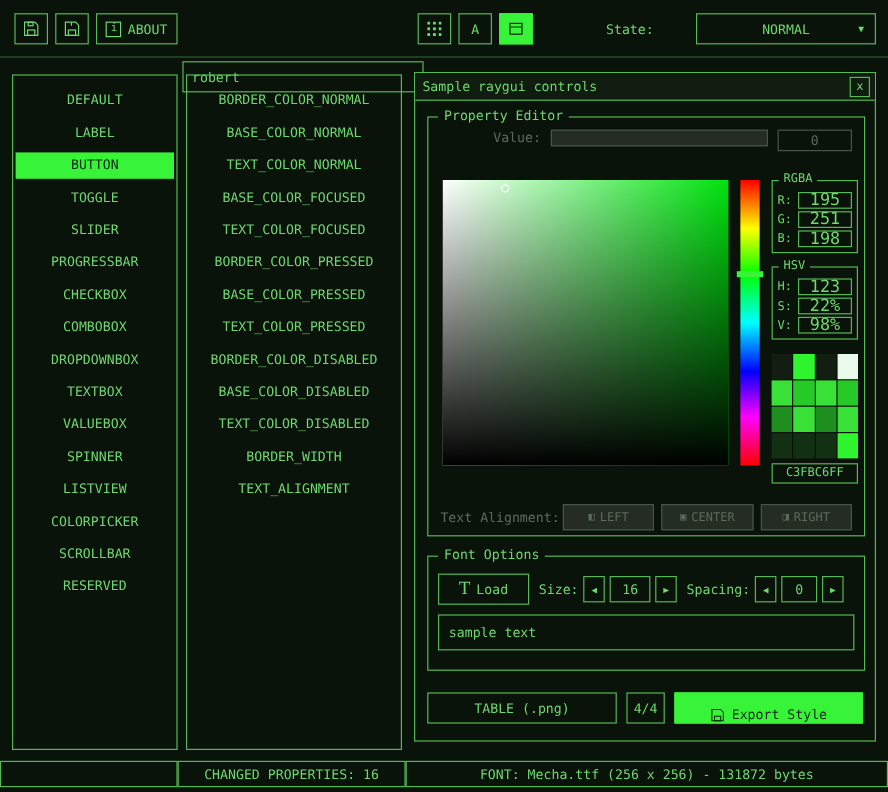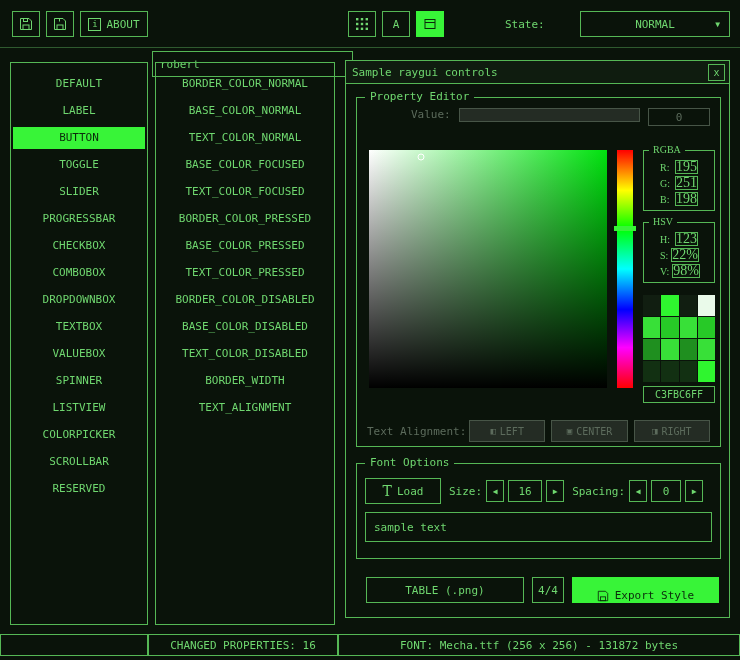--- a/index.html
+++ b/index.html
@@ -58,21 +58,21 @@
   .sv-picker{ position:absolute; left:12px; top:52px; width:238px; height:238px;
               background:linear-gradient(to top, #000, rgba(0,0,0,0)),
                          linear-gradient(to right, #fff, var(--hue)); cursor:crosshair; }
   .sv-cursor{ position:absolute; left:22%; top:3%; width:7px; height:7px; border:1px solid #fff;
               border-radius:50%; transform:translate(-50%,-50%); }
   .hue-bar{ position:absolute; left:260px; top:52px; width:16px; height:238px; cursor:pointer;
             background:linear-gradient(#ff0000 0%, #ffff00 17%, #00ff00 33%, #00ffff 50%, #0000ff 67%, #ff00ff 83%, #ff0000 100%); }
   .hue-handle{ position:absolute; left:-3px; right:-3px; top:32%; height:5px; background:var(--accent); }
 
   .right-col{ position:absolute; left:286px; top:52px; width:72px; display:flex; flex-direction:column; }
-  .mini-group{ position:relative; border:1px solid var(--border); padding:7px 16px 4px;font-family:Liberation Serif, serif; }
+  .mini-group{ position:relative; border:1px solid var(--border); padding:7px 4px 4px; }
   .mini-group + .mini-group{ margin-top:11px; }
   .mini-label{ position:absolute; top:-7px; left:5px; background:var(--bg); padding:0 4px; font-size:10px; }
   .mini-row{ display:flex; align-items:center; gap:3px; margin-top:2px; }
   .mini-lbl{ font-size:10px; width:14px; }
   .mini-box{ flex:1; height:14px; border:1px solid var(--border); font-size:14px;
              display:flex; align-items:center; justify-content:center; }
   .swatch-grid{ margin-top:12px; display:grid; grid-template-columns:repeat(4,1fr); grid-auto-rows:21px; gap:1px; }
   .swatch{ cursor:pointer; }
   .hexbox{ margin-top:4px; height:17px; border:1px solid var(--border); font-size:10px;
            display:flex; align-items:center; justify-content:center; }
@@ -85,21 +85,21 @@
 
   .fo-row{ display:flex; align-items:center; gap:4px; padding:14px 8px 0; }
   .load-btn{ width:76px; height:26px; display:flex; align-items:center; justify-content:center; gap:5px; }
   .load-t{ font-family:"DejaVu Serif", serif; font-size:14px; line-height:1; }
   .spin-btn{ width:18px; height:22px; display:flex; align-items:center; justify-content:center; font-size:8px; padding:0; }
   .spin-val{ height:22px; border:1px solid var(--border); display:flex; align-items:center; justify-content:center; }
   .spin-val.size{ width:34px; } .spin-val.spc{ width:30px; }
   .fo-label{ white-space:nowrap; margin-left:4px; }
   .textbox{ margin:8px 8px 0; height:30px; border:1px solid var(--border); display:flex; align-items:center; padding:0 8px; }
 
-  .export-row{ position:absolute; left:10px; right:10px; top:516px; height:26px; display:flex; gap:8px;margin-left:10px; }
+  .export-row{ position:absolute; left:10px; right:10px; top:516px; height:26px; display:flex; gap:8px; }
   .table-btn{ width:158px; height:26px; }
   .page-box{ width:32px; height:26px; border:1px solid var(--border); display:flex; align-items:center; justify-content:center; }
   .export-btn{ flex:1; height:26px; background:var(--accent); border-color:var(--accent); color:var(--sel-text);
                display:flex; align-items:flex-end; justify-content:center; gap:6px; }
 
   
   .status-seg{ position:absolute; top:634px; height:22px; border:1px solid var(--border);
                display:flex; align-items:center; justify-content:center; white-space:nowrap; }
   #status-left{ left:0; width:148px; }
   #status-mid{ left:148px; width:190px; }

